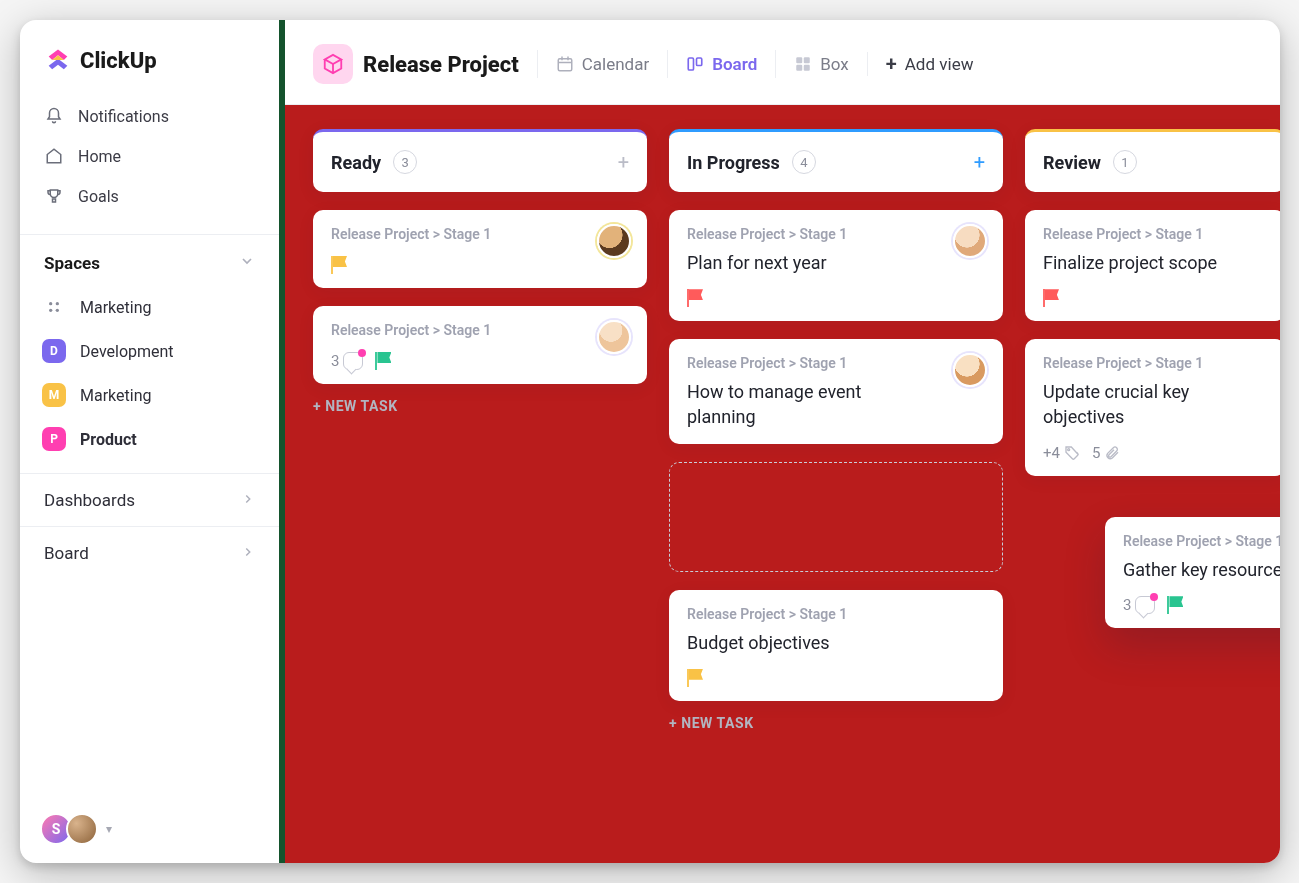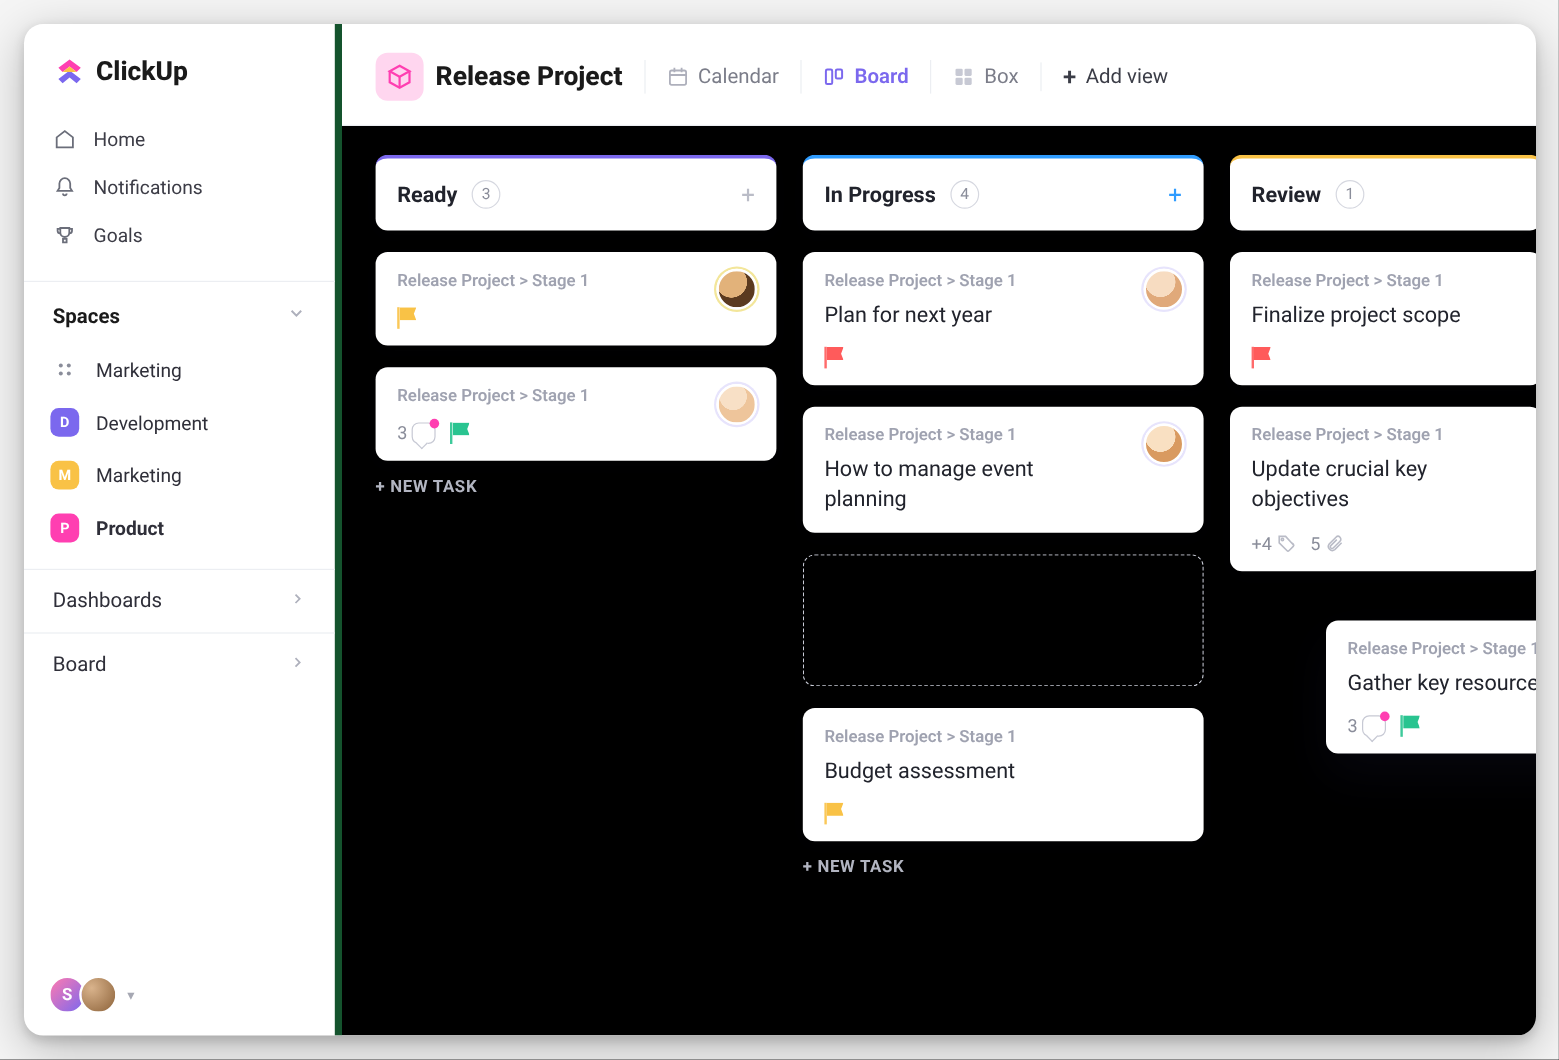--- a/index.html
+++ b/index.html
@@ -79,21 +79,21 @@
     padding: 4px 18px; font-size:17px; color:#7b7d89; cursor:pointer;
     border-left:1px solid #eceef2;
   }
   .vtab.active { color:#7b68ee; font-weight:600;}
   .vtab .ticon { width:18px; height:18px; display:flex; align-items:center; justify-content:center;}
   .addview { display:flex; align-items:center; gap:8px; padding-left:18px; border-left:1px solid #eceef2; color:#3b3d47; font-size:17px; cursor:pointer;}
 
   
   .board {
     flex:1; display:flex; gap:22px; padding: 24px 0 24px 28px; overflow:hidden; position:relative;
-    background:#000000;
+    background:#b91c1c;
   }
   .column { width: 334px; display:flex; flex-direction:column; flex-shrink:0;}
   .col-head {
     background:#fff; border-radius: 10px;
     box-shadow: 0 4px 18px rgba(26,26,60,0.07);
     padding: 18px 18px; display:flex; align-items:center; justify-content:space-between;
     border-top: 3px solid;
   }
   .col-head .left { display:flex; align-items:center; gap:12px; }
   .col-title { font-size:18px; font-weight:700; color:#21232c; }
@@ -165,33 +165,33 @@
         <path d="M24 6 L40 18 L34 24 L24 16 L14 24 L8 18 Z" fill="#ff3fb1"></path>
         <path d="M14 24 L24 16 L34 24" fill="#f9c246"></path>
       </svg>
       <span class="logo-text">ClickUp</span>
     </div>
 
     <div class="nav-list">
       <div class="nav-item">
         <span class="ico">
           <svg width="18" height="18" viewBox="0 0 24 24" fill="none" stroke="currentColor" stroke-width="2">
-              <path d="M3 10 L12 3 L21 10 V21 H3 Z"></path>
-            </svg>
-        </span>
-        <span>Home</span>
-      </div>
-      <div class="nav-item">
-        <span class="ico">
-          <svg width="18" height="18" viewBox="0 0 24 24" fill="none" stroke="currentColor" stroke-width="2">
               <path d="M6 8a6 6 0 1 1 12 0v5l2 3H4l2-3Z"></path>
               <path d="M10 19a2 2 0 0 0 4 0"></path>
             </svg>
         </span>
         <span>Notifications</span>
+      </div>
+      <div class="nav-item">
+        <span class="ico">
+          <svg width="18" height="18" viewBox="0 0 24 24" fill="none" stroke="currentColor" stroke-width="2">
+              <path d="M3 10 L12 3 L21 10 V21 H3 Z"></path>
+            </svg>
+        </span>
+        <span>Home</span>
       </div>
       <div class="nav-item">
         <span class="ico">
           <svg width="18" height="18" viewBox="0 0 24 24" fill="none" stroke="currentColor" stroke-width="2">
               <path d="M7 4h10v5a5 5 0 0 1-10 0Z"></path>
               <path d="M7 5H4v2a3 3 0 0 0 3 3M17 5h3v2a3 3 0 0 1-3 3"></path>
               <path d="M10 16h4v4h-4z"></path>
             </svg>
         </span>
         <span>Goals</span>
@@ -357,21 +357,21 @@
               </div>
           </div>
           <div class="card">
             <div class="avatar av-3"></div>
             <div class="breadcrumb">Release Project &gt; Stage 1</div>
             <div class="card-title">How to manage event planning</div>
           </div>
           <div class="drop-zone"></div>
           <div class="card">
             <div class="breadcrumb">Release Project &gt; Stage 1</div>
-            <div class="card-title">Budget assessment</div>
+            <div class="card-title">Budget objectives</div>
             <div class="meta-row">
                 <span class="flag yellow"></span>
               </div>
           </div>
         </div>
         <div class="new-task">+ NEW TASK</div>
       </div>
 
       <div class="column" style="width:260px">
         <div class="col-head" style="border-top-color:#f9c246">

